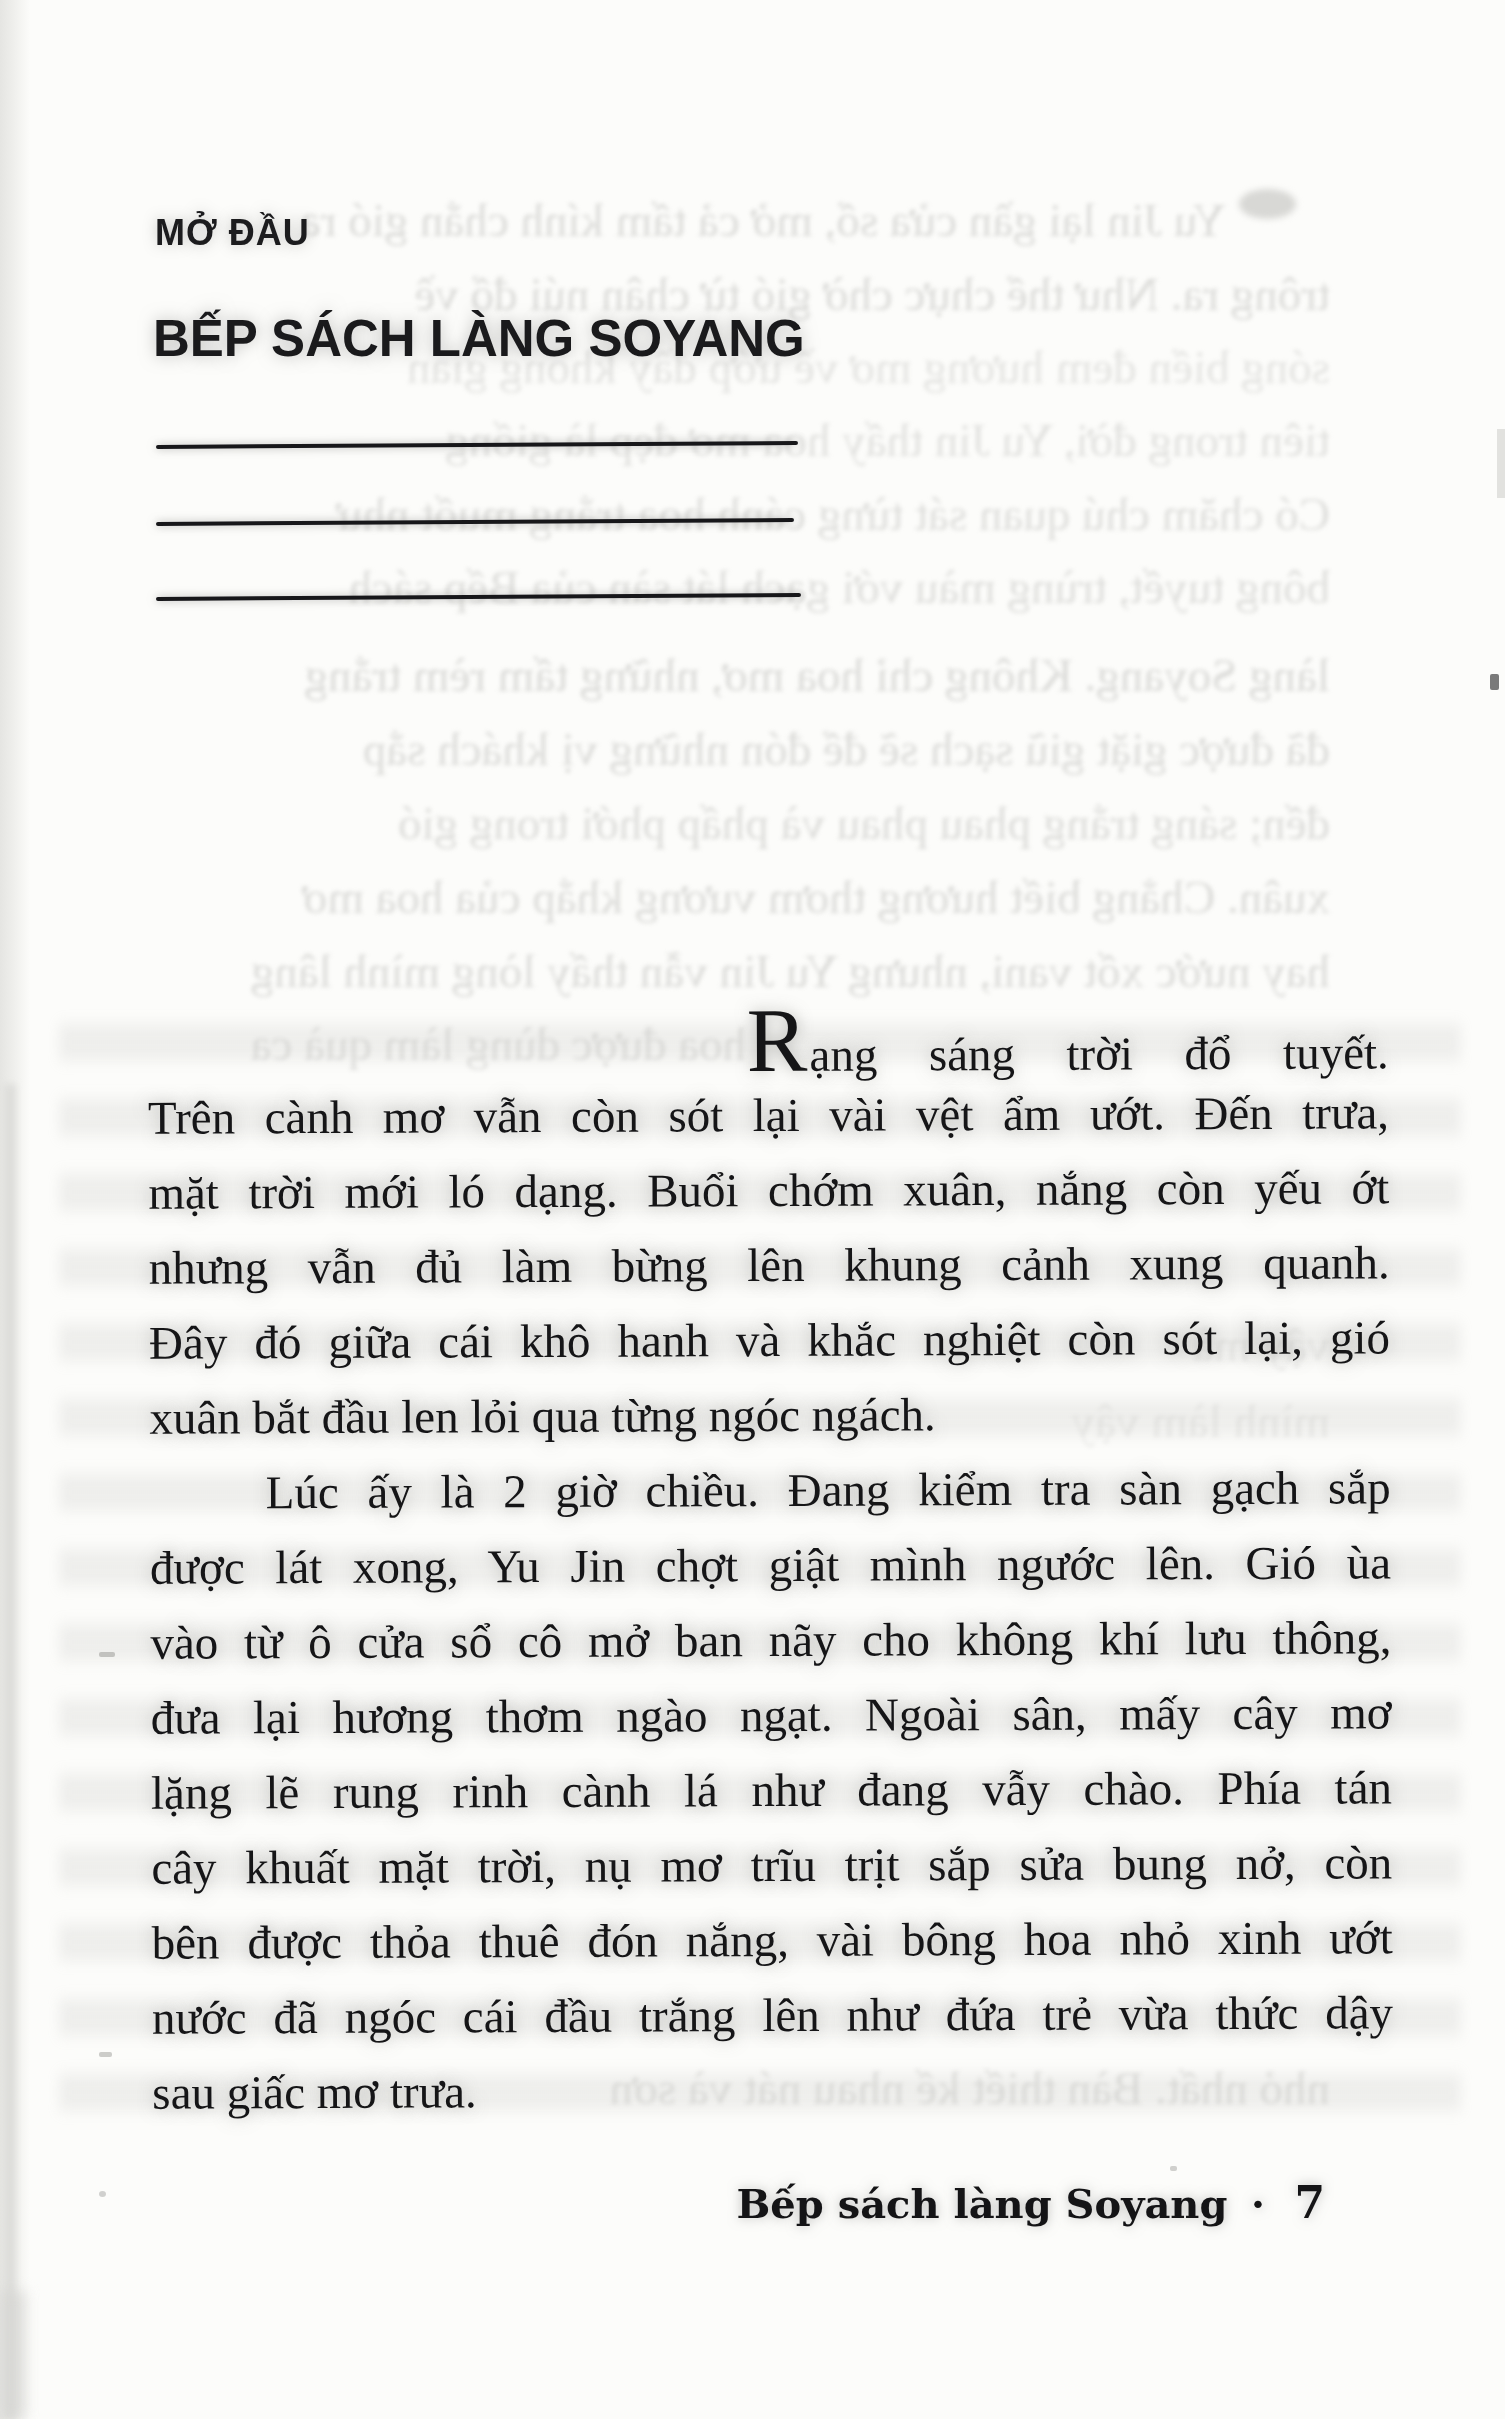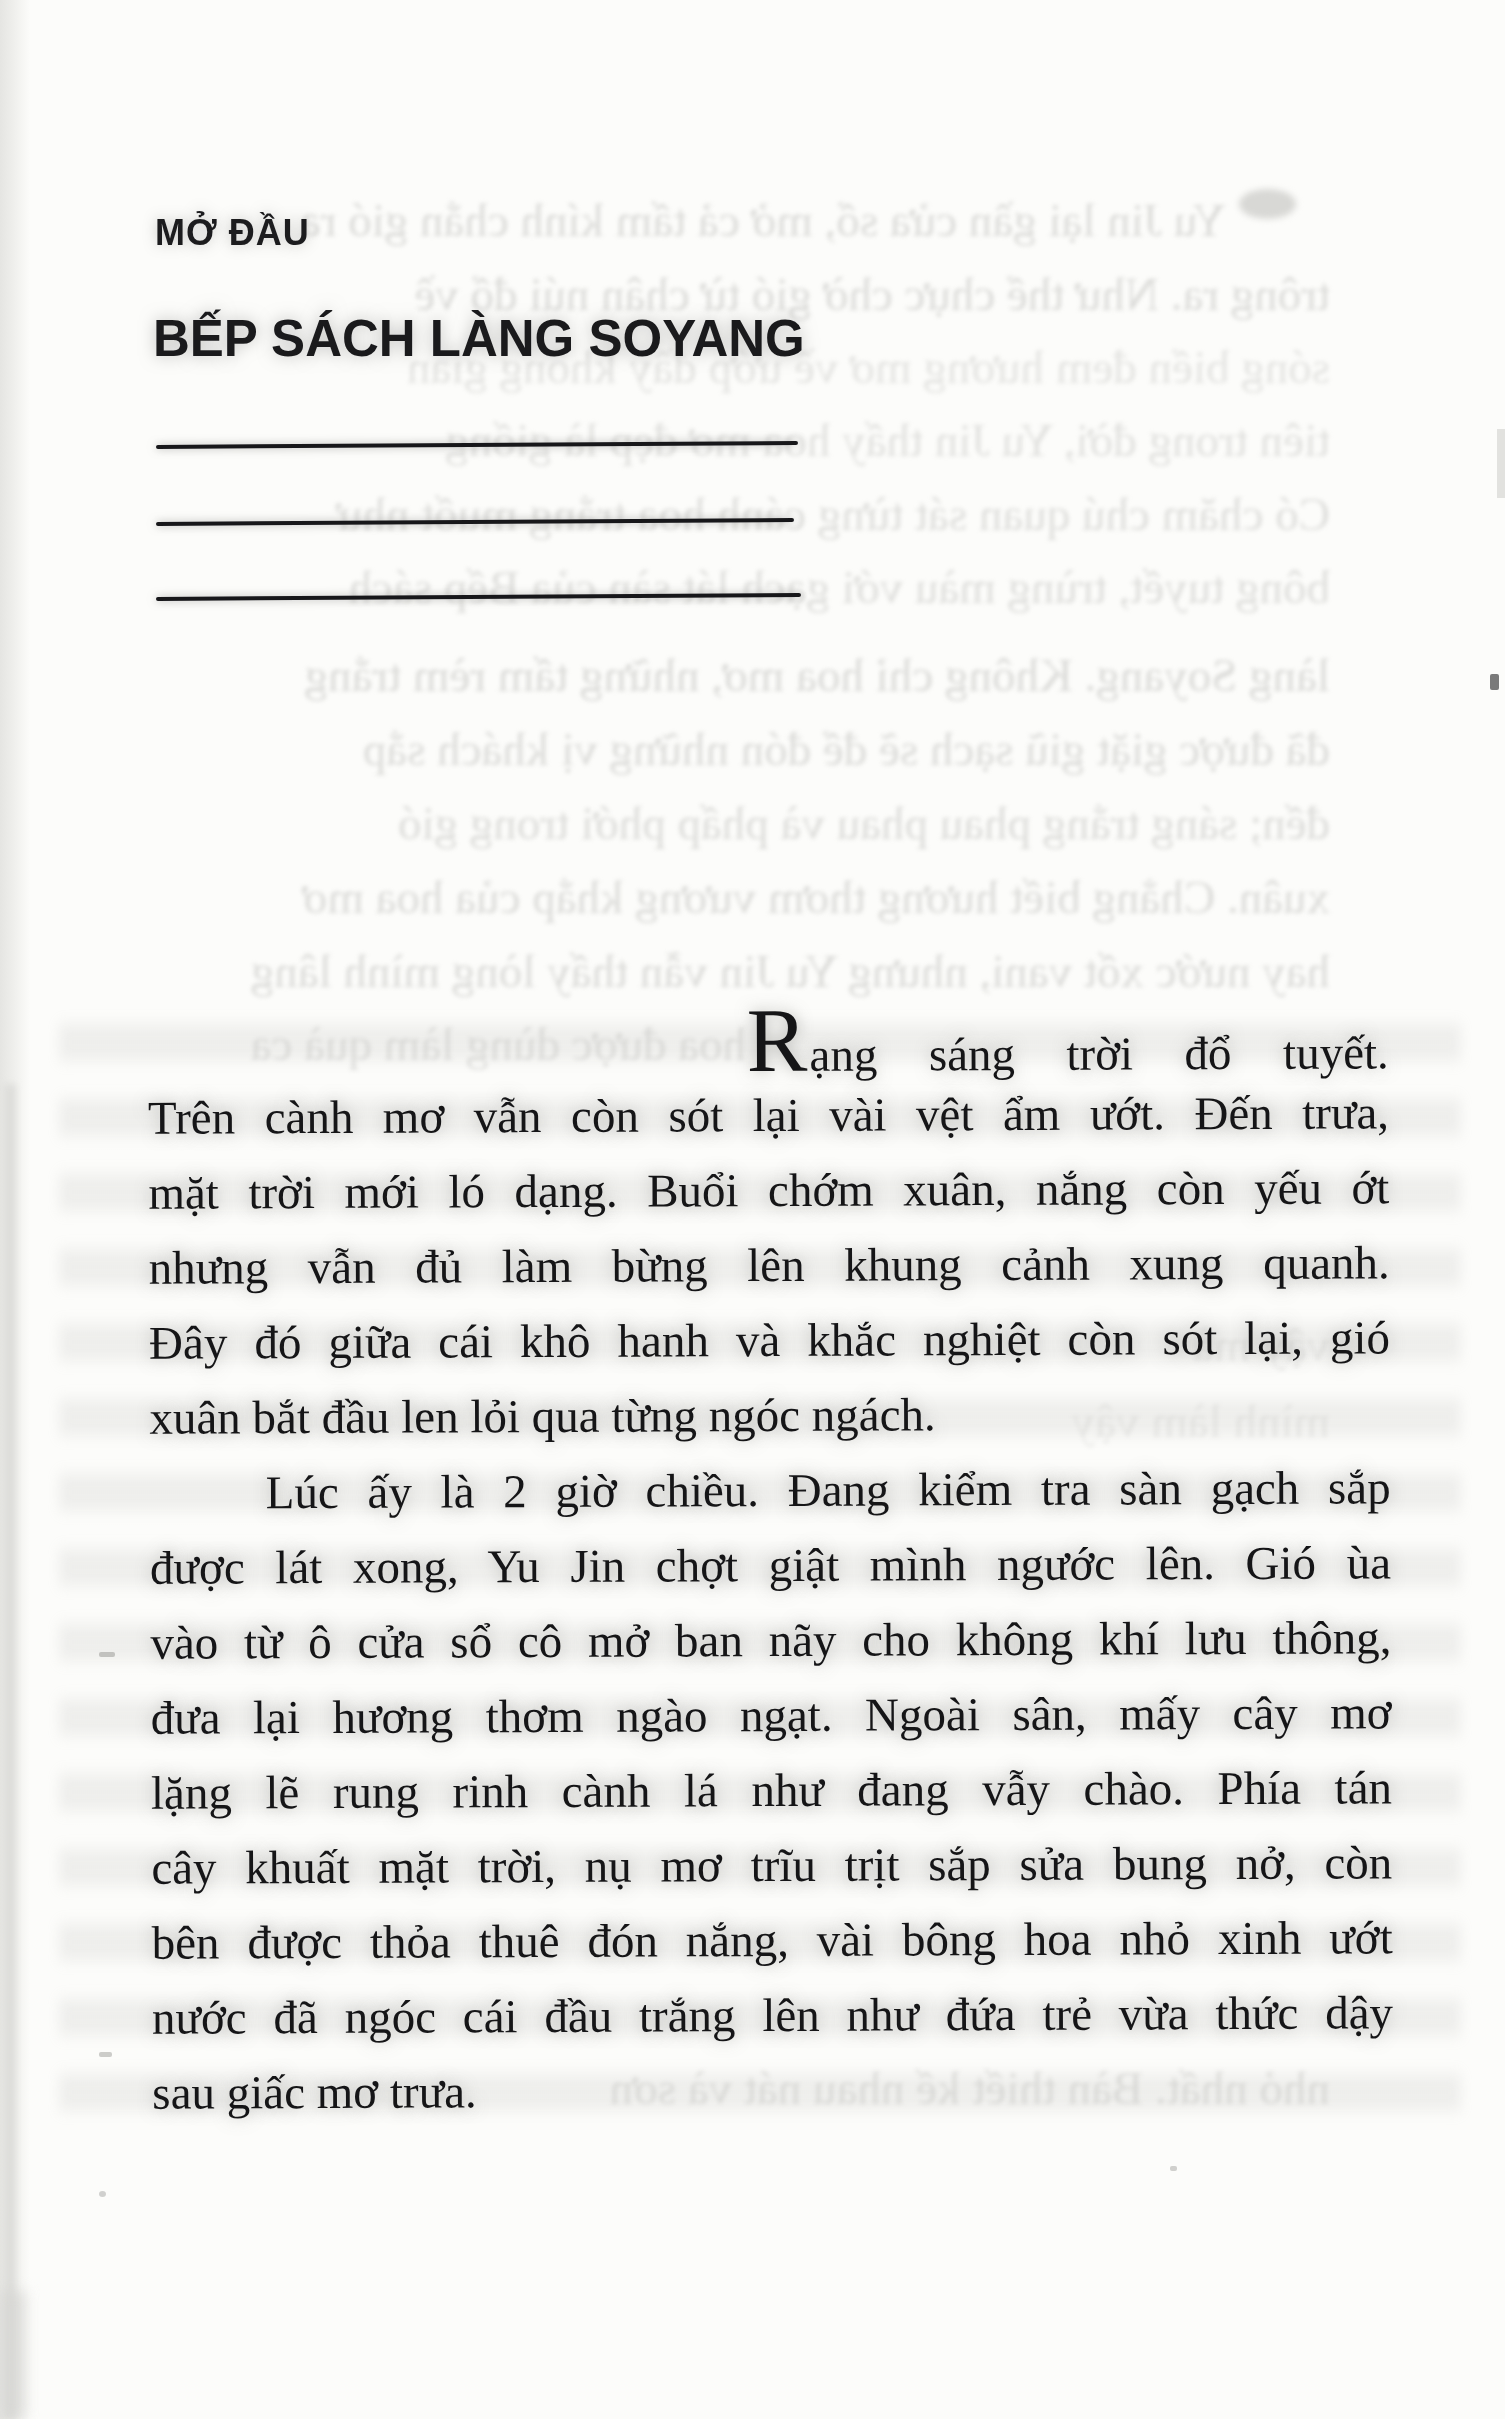--- a/index.html
+++ b/index.html
@@ -113,20 +113,23 @@
     <div class="line">được lát xong, Yu Jin chợt giật mình ngước lên. Gió ùa</div>
     <div class="line">vào từ ô cửa sổ cô mở ban nãy cho không khí lưu thông,</div>
     <div class="line">đưa lại hương thơm ngào ngạt. Ngoài sân, mấy cây mơ</div>
     <div class="line">lặng lẽ rung rinh cành lá như đang vẫy chào. Phía tán</div>
     <div class="line">cây khuất mặt trời, nụ mơ trĩu trịt sắp sửa bung nở, còn</div>
     <div class="line">bên được thỏa thuê đón nắng, vài bông hoa nhỏ xinh ướt</div>
     <div class="line">nước đã ngóc cái đầu trắng lên như đứa trẻ vừa thức dậy</div>
     <div class="line last">sau giấc mơ trưa.</div>
   </div>
 
+  <div class="footer">
+    <span>Bếp sách làng Soyang</span><span class="dot">·</span><span class="pnum">7</span>
+  </div>
 
   <div class="speck s1"></div>
   <div class="speck s2"></div>
   <div class="speck s3"></div>
   <div class="speck s4"></div>
   <div class="speck s5"></div>
   <div class="speck s6"></div>
   <div class="speck s7"></div>
 
 </div>

